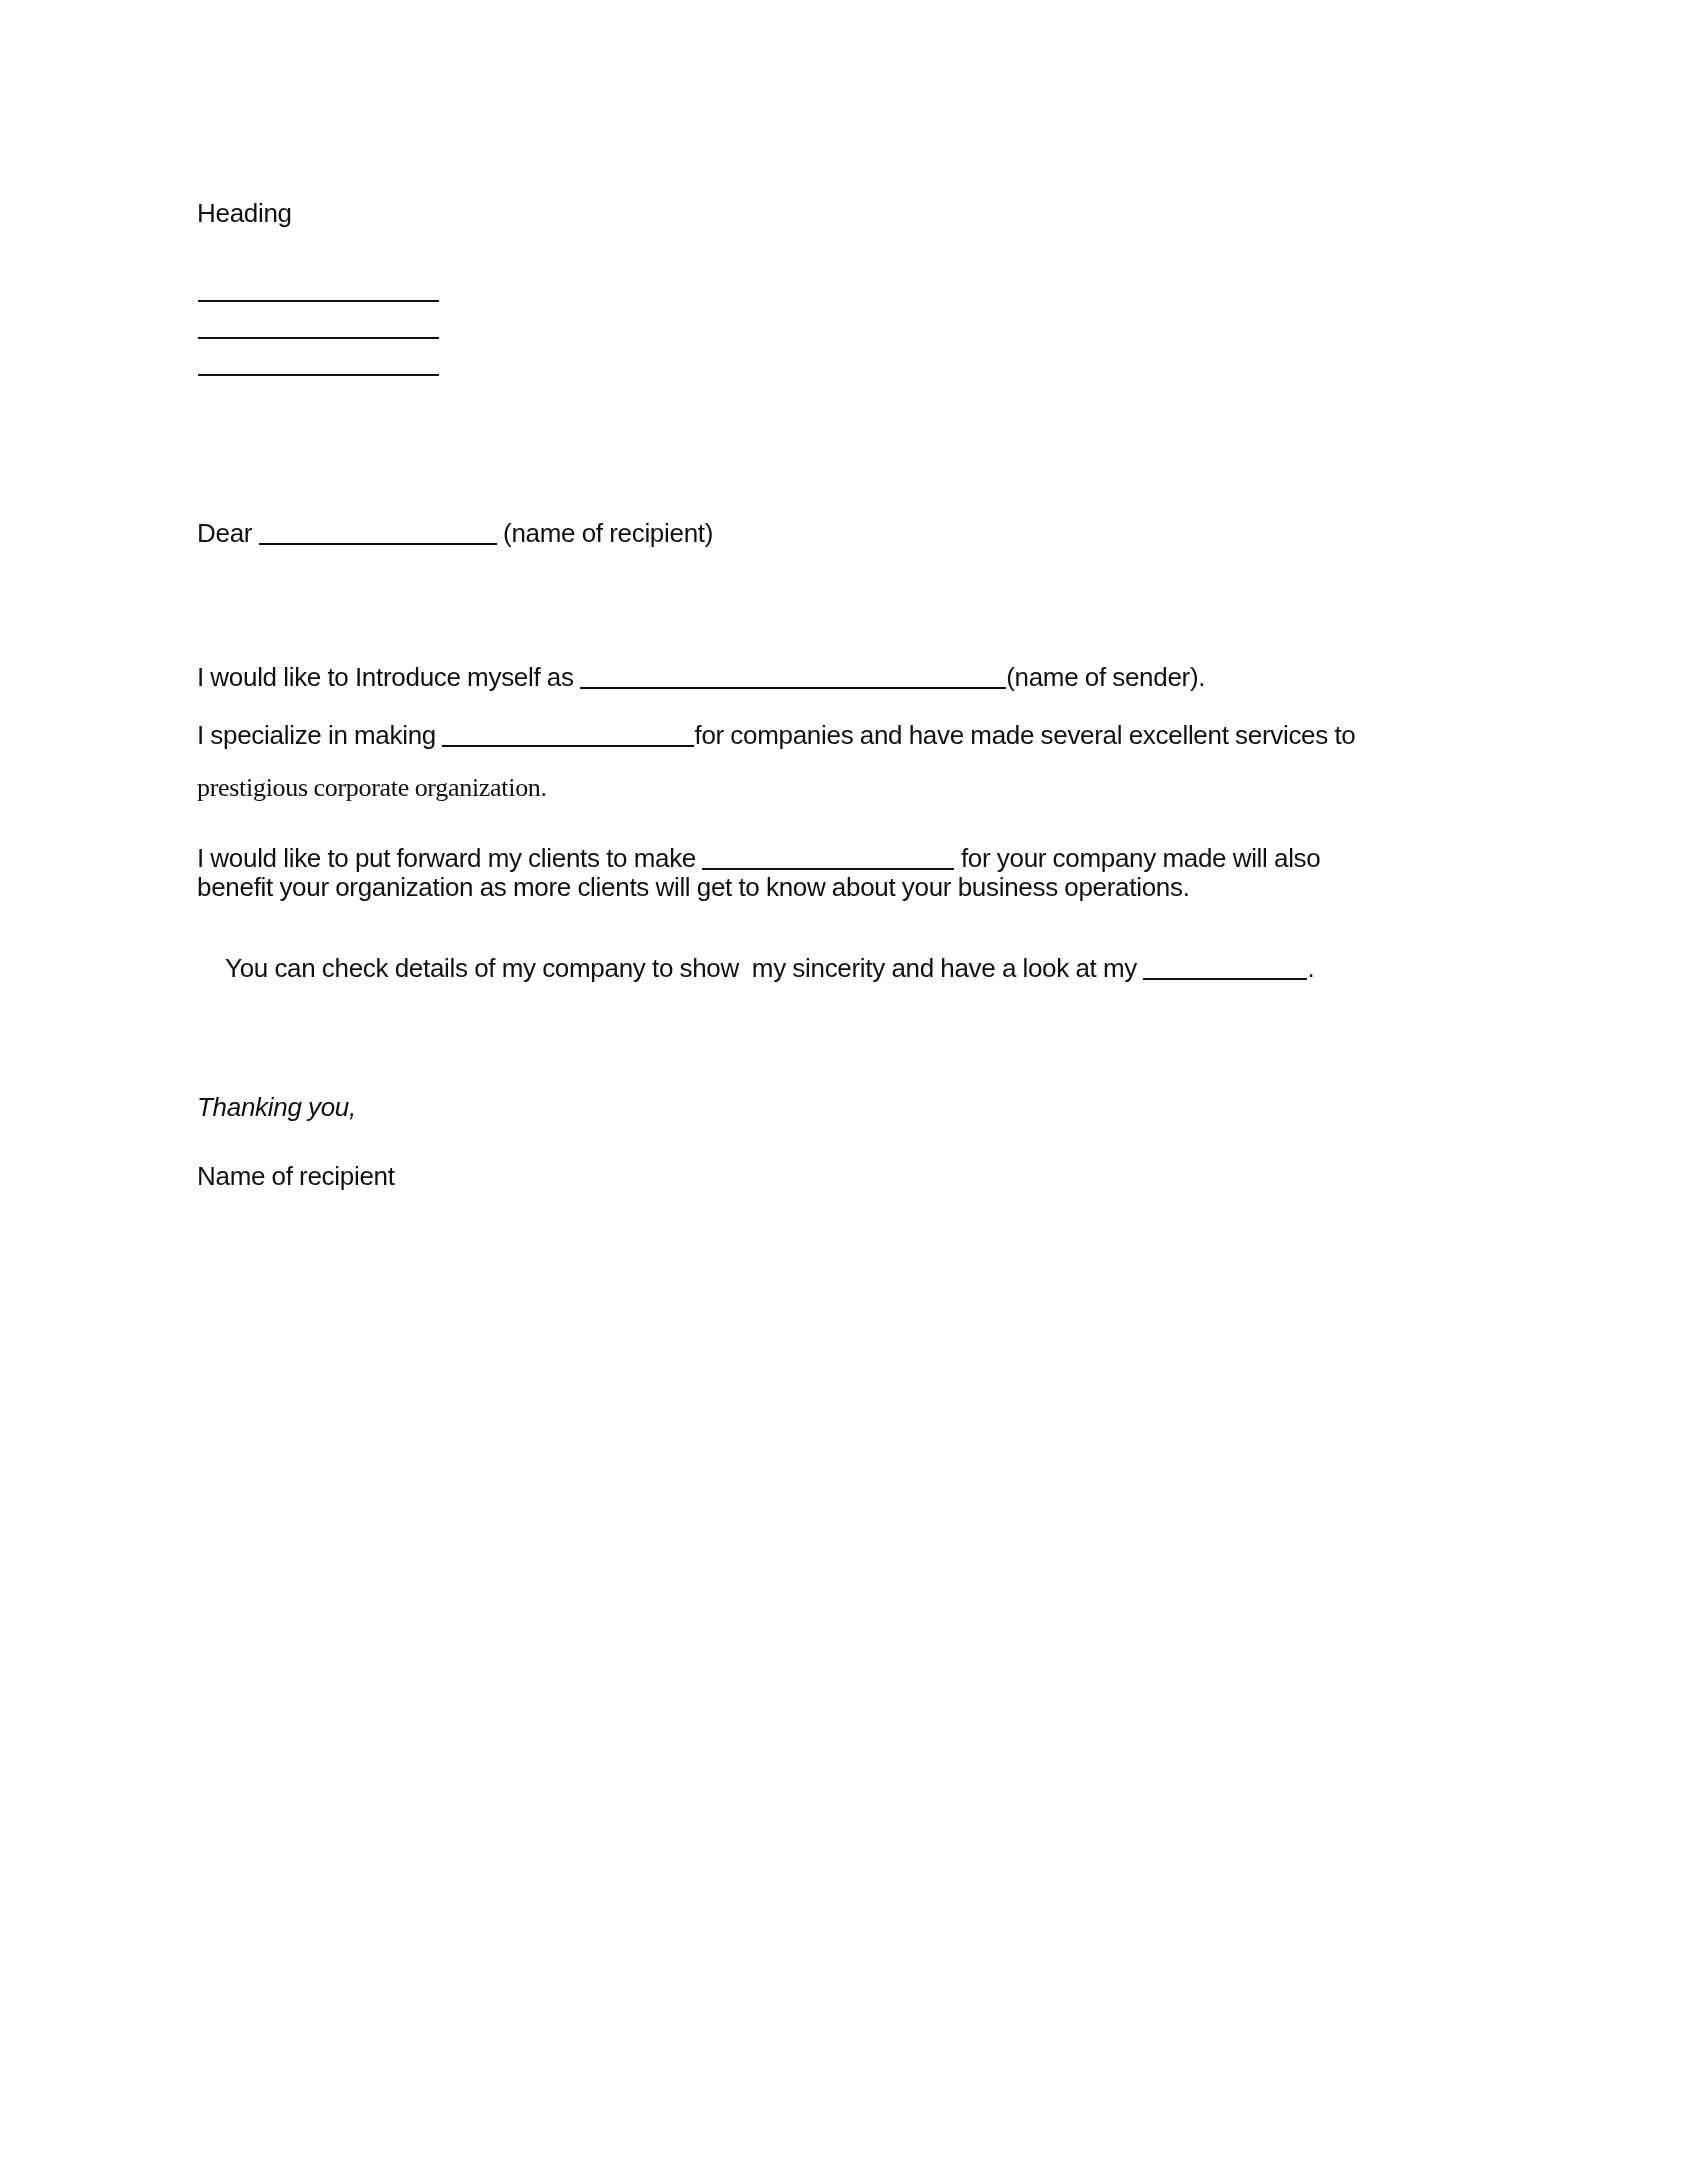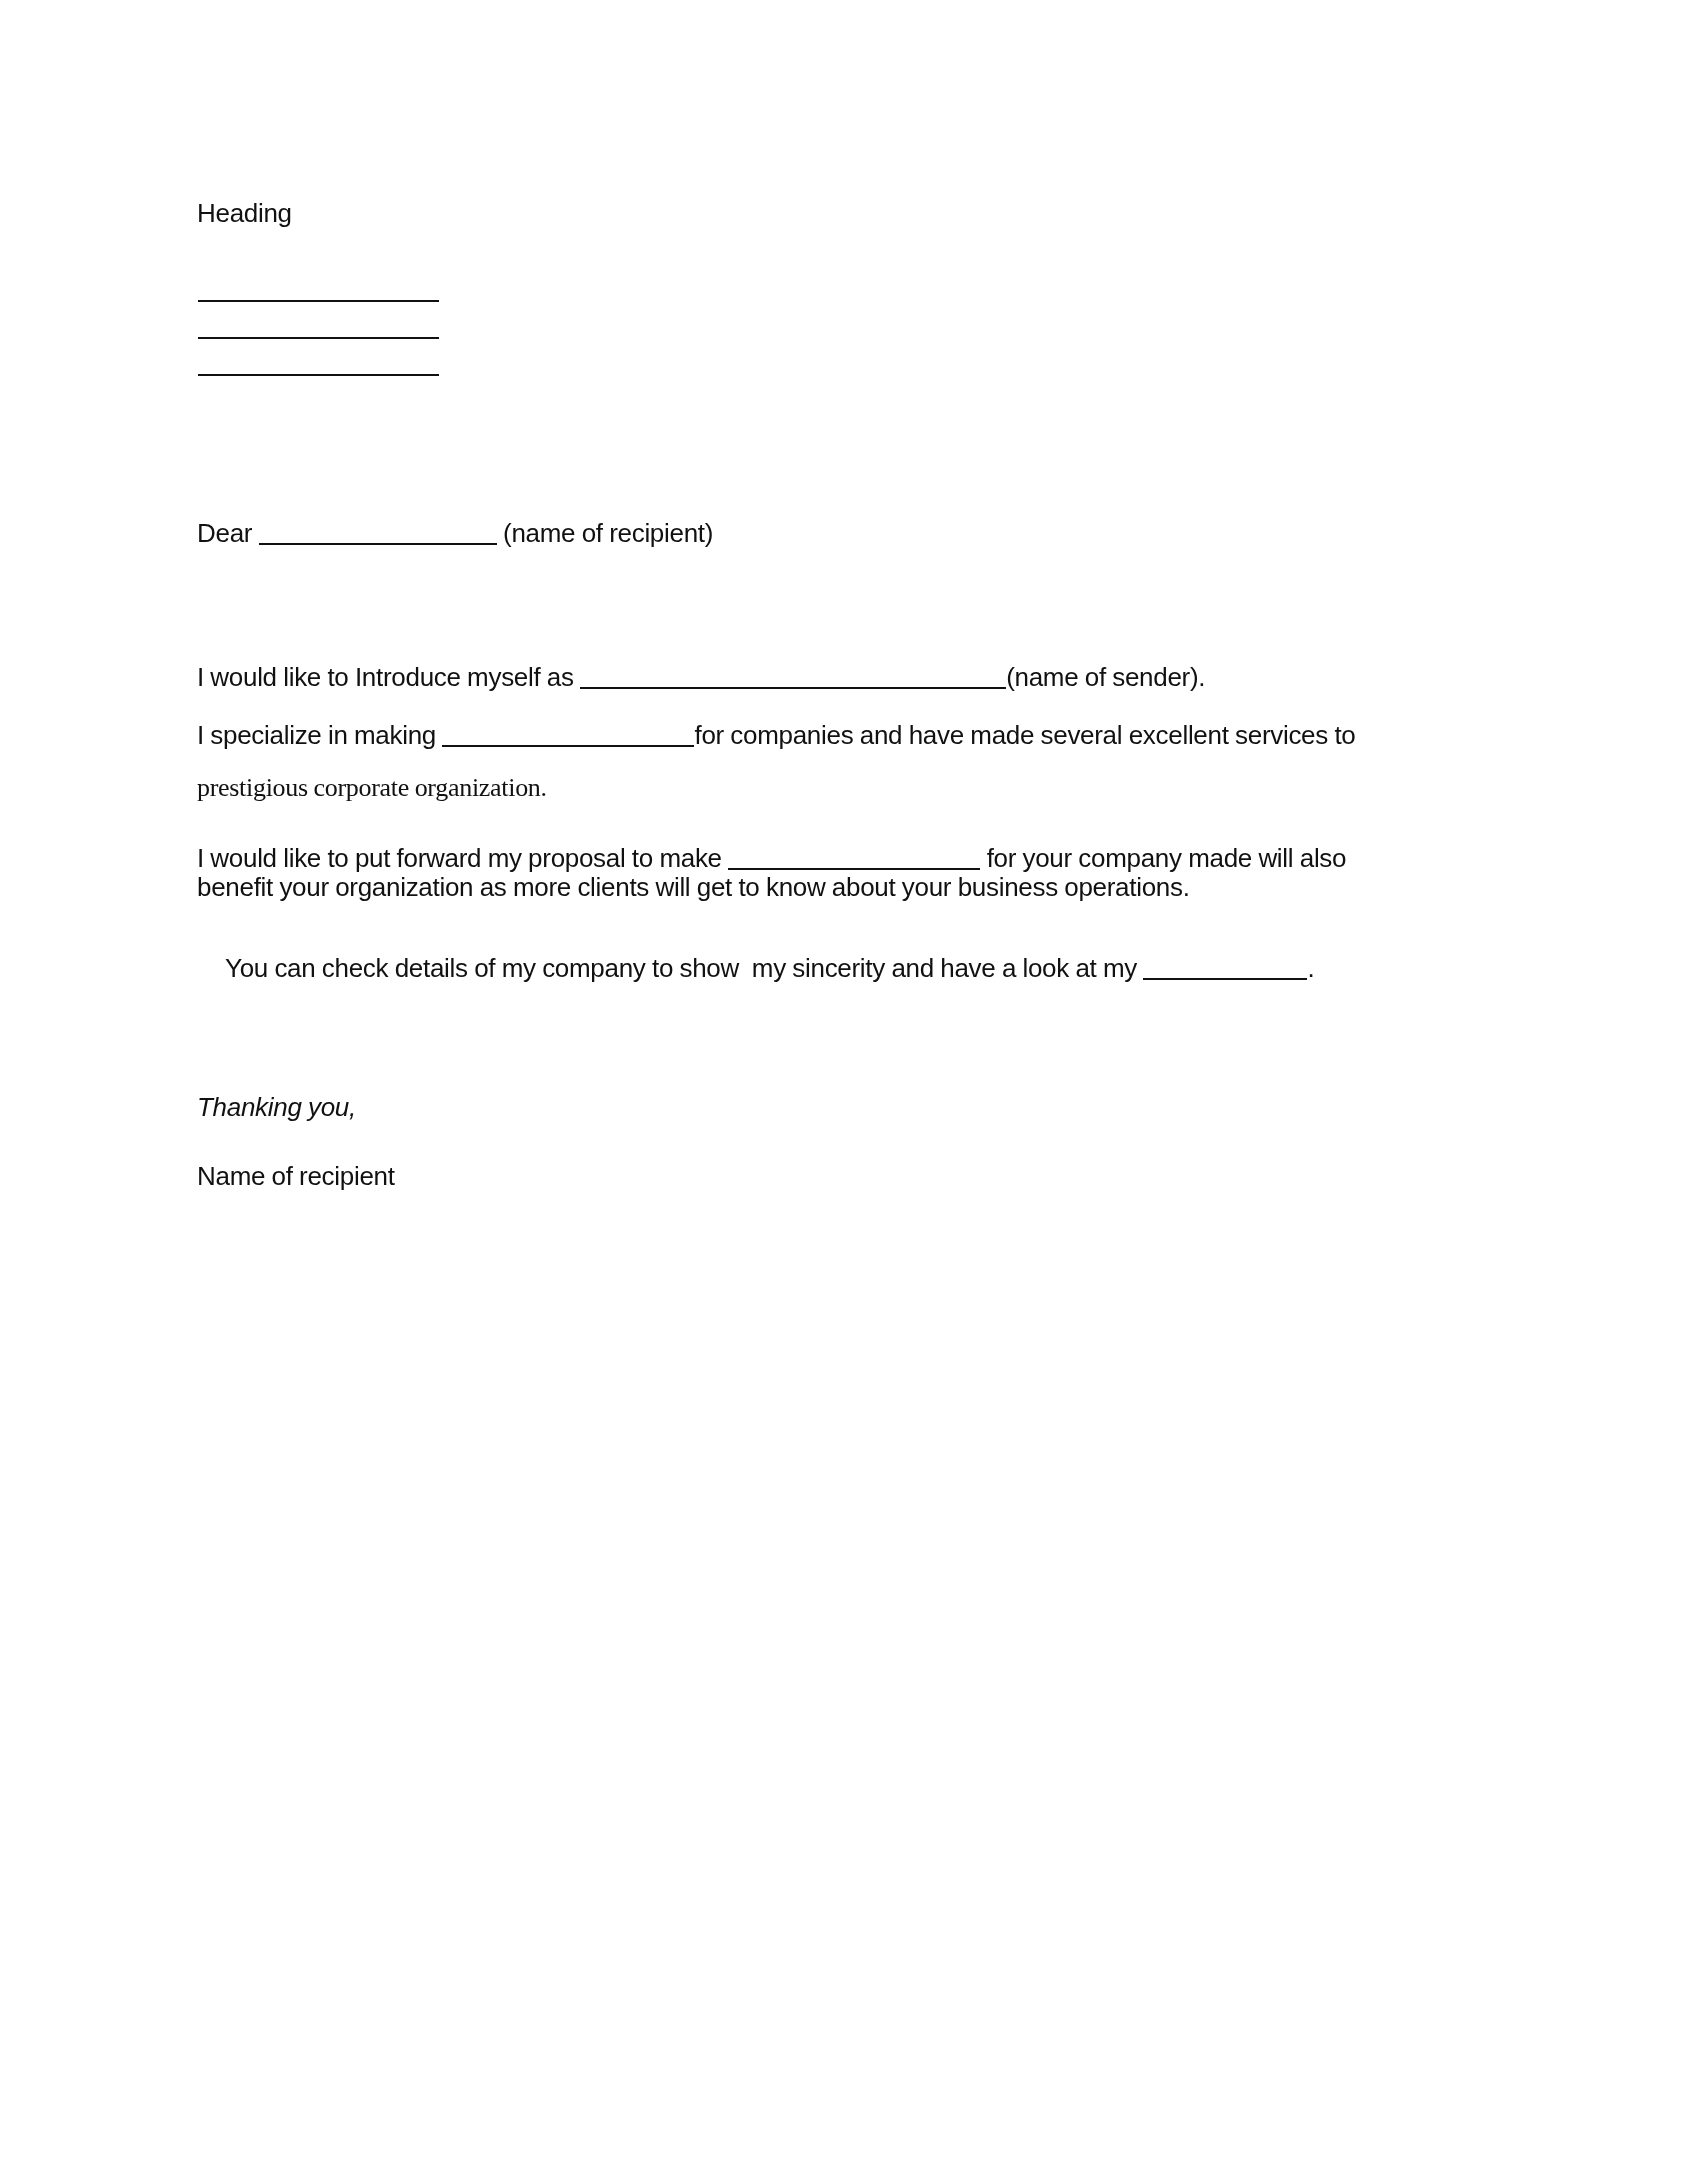--- a/index.html
+++ b/index.html
@@ -58,21 +58,21 @@
   <div class="rule" style="top:337px;"></div>
   <div class="rule" style="top:374px;"></div>
 
   <div class="line" style="top:662px;"><span>I would like to Introduce myself as</span> <span class="blank" style="width:426px;"></span><span>(name of sender).</span></div>
 
   <div class="line" style="top:518px;"><span>Dear</span> <span class="blank" style="width:238px;"></span> <span>(name of recipient)</span></div>
 
   <div class="line" style="top:720px;"><span>I specialize in making</span> <span class="blank" style="width:252px;"></span><span>for companies and have made several excellent services to</span></div>
   <div class="line" style="top:773px;font-family:Liberation Serif, serif;">prestigious corporate organization.</div>
 
-  <div class="line" style="top:843px;"><span>I would like to put forward my proposal to make</span> <span class="blank" style="width:252px;"></span> <span>for your company made will also</span></div>
+  <div class="line" style="top:843px;"><span>I would like to put forward my clients to make</span> <span class="blank" style="width:252px;"></span> <span>for your company made will also</span></div>
   <div class="line" style="top:872px;">benefit your organization as more clients will get to know about your business operations.</div>
 
   <div class="line" style="top:953px;margin-left:28px;"><span>You can check details of my company to show  my sincerity and have a look at my</span> <span class="blank" style="width:164px;"></span><span>.</span></div>
 
   <div class="line" style="top:1092px;font-style:italic;">Thanking you,</div>
   <div class="line" style="top:1161px;">Name of recipient</div>
 
 </div>
 
 

